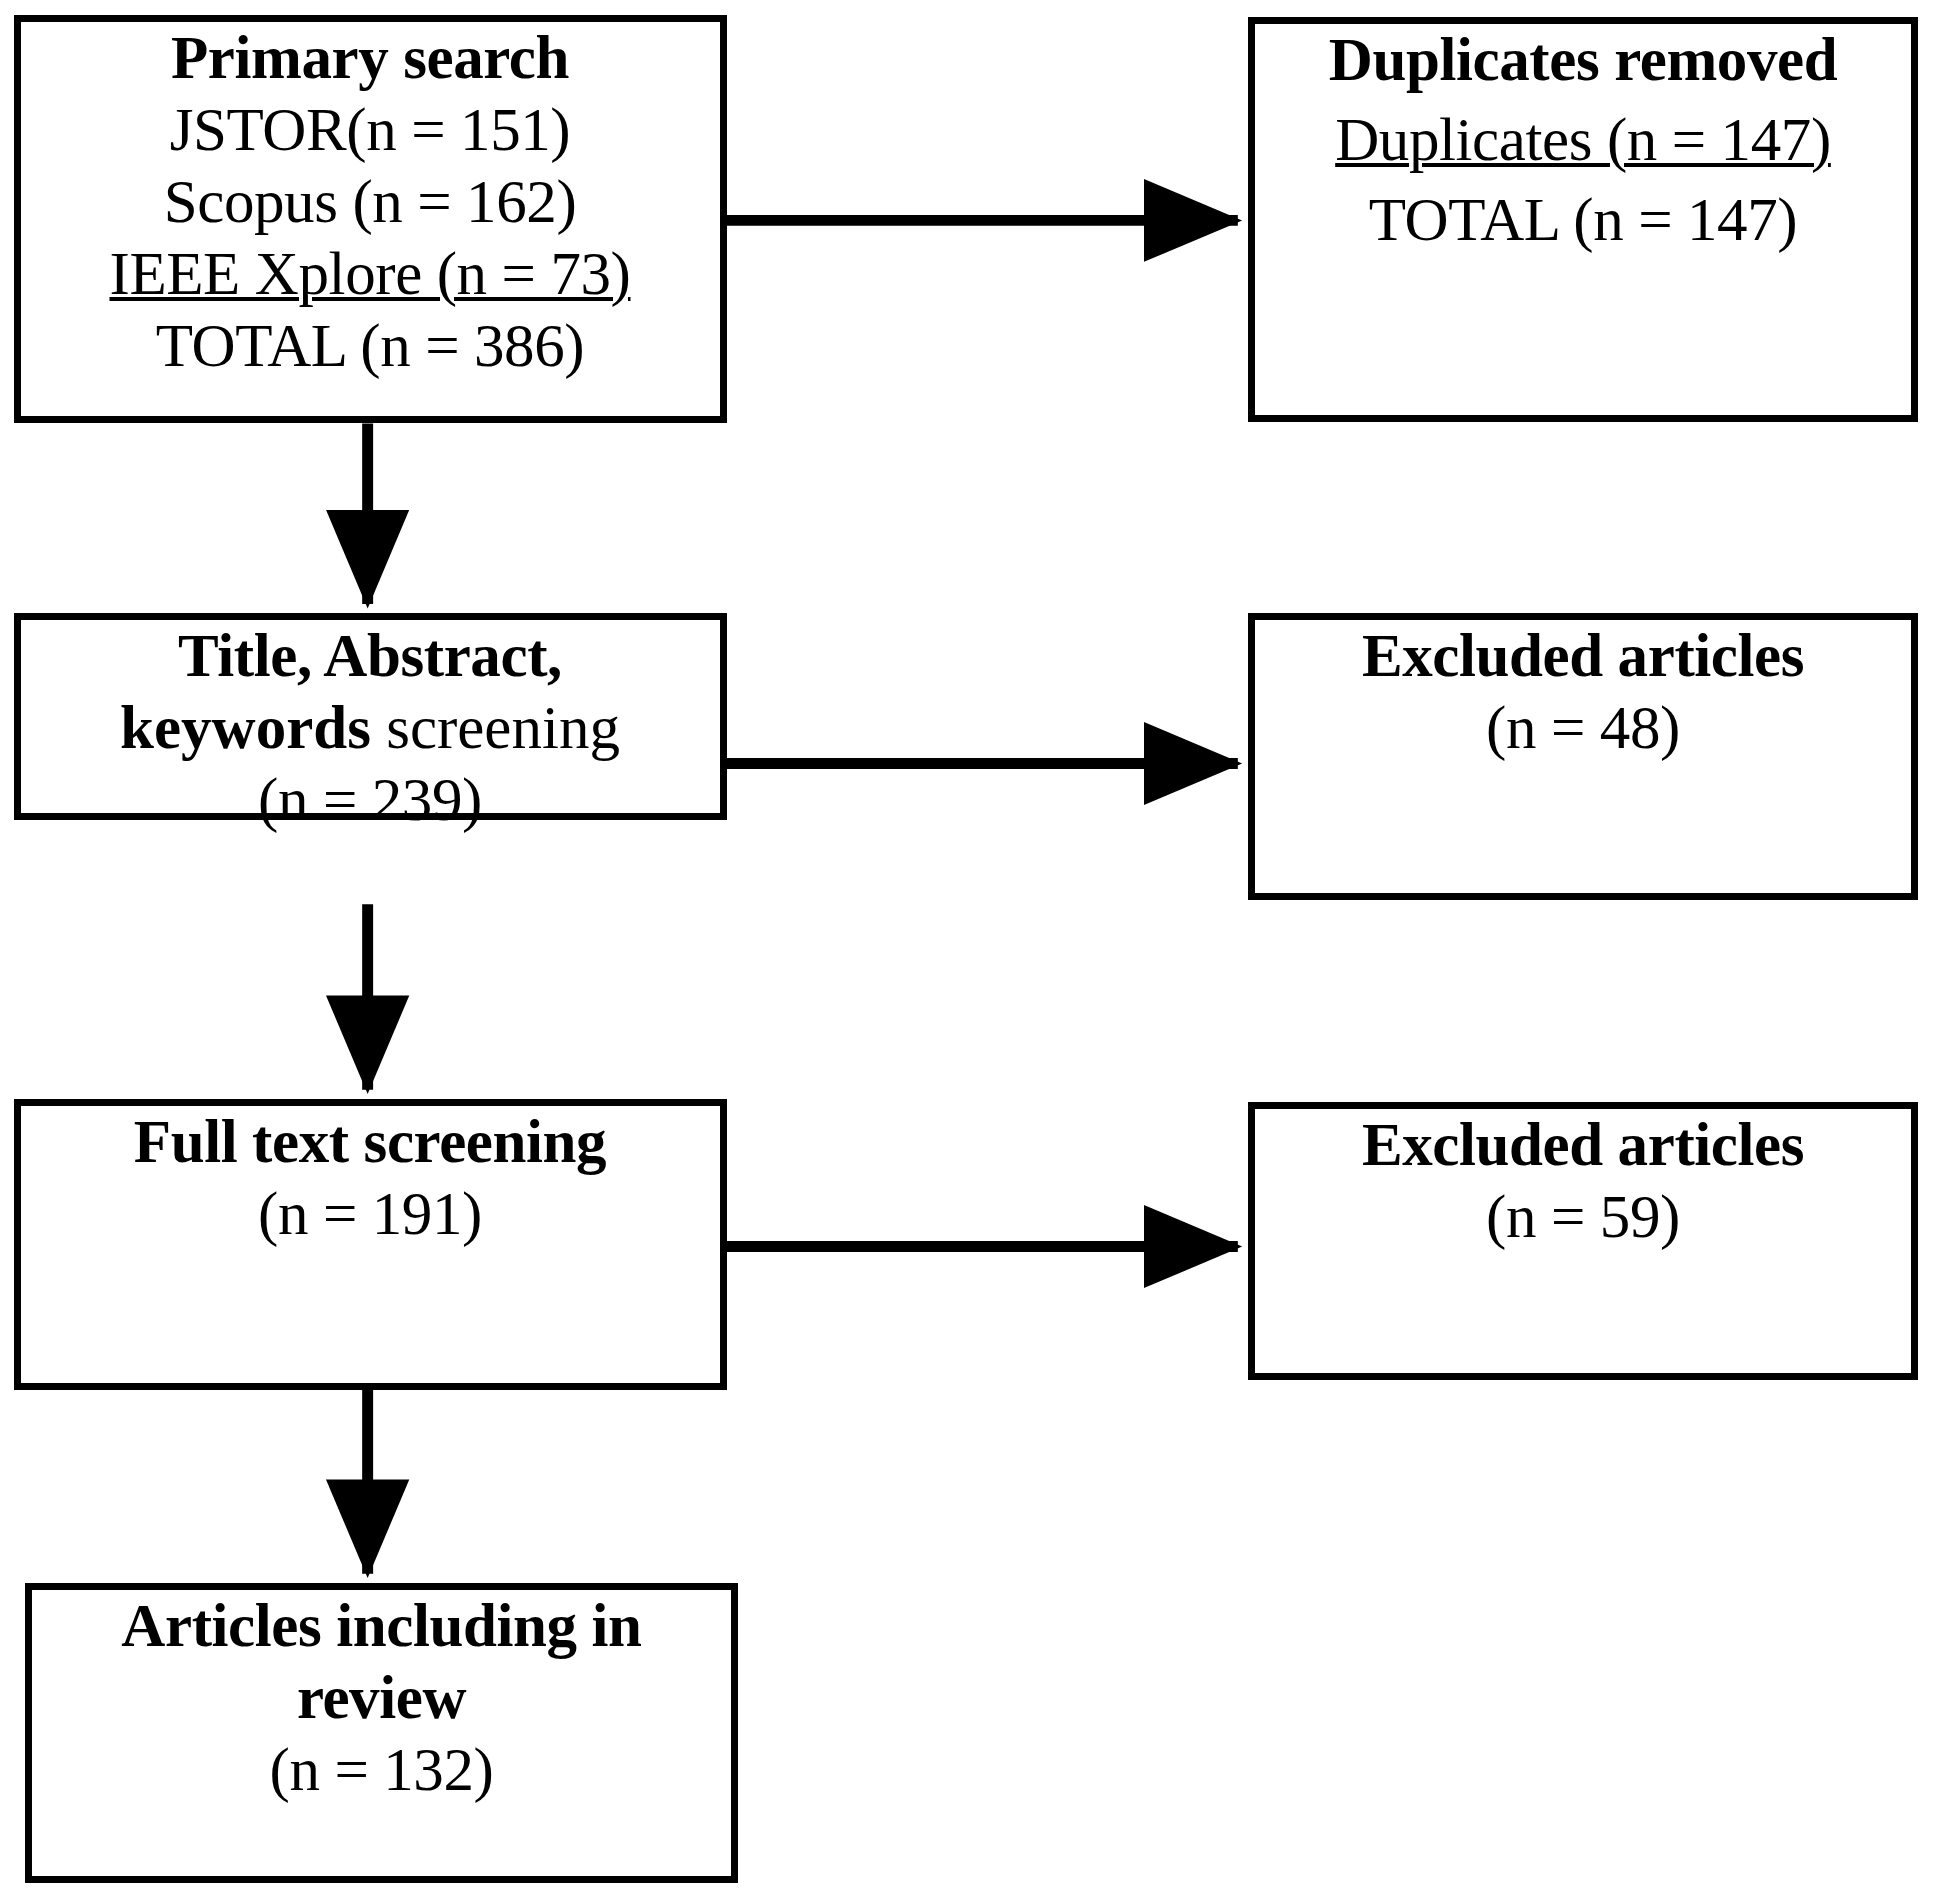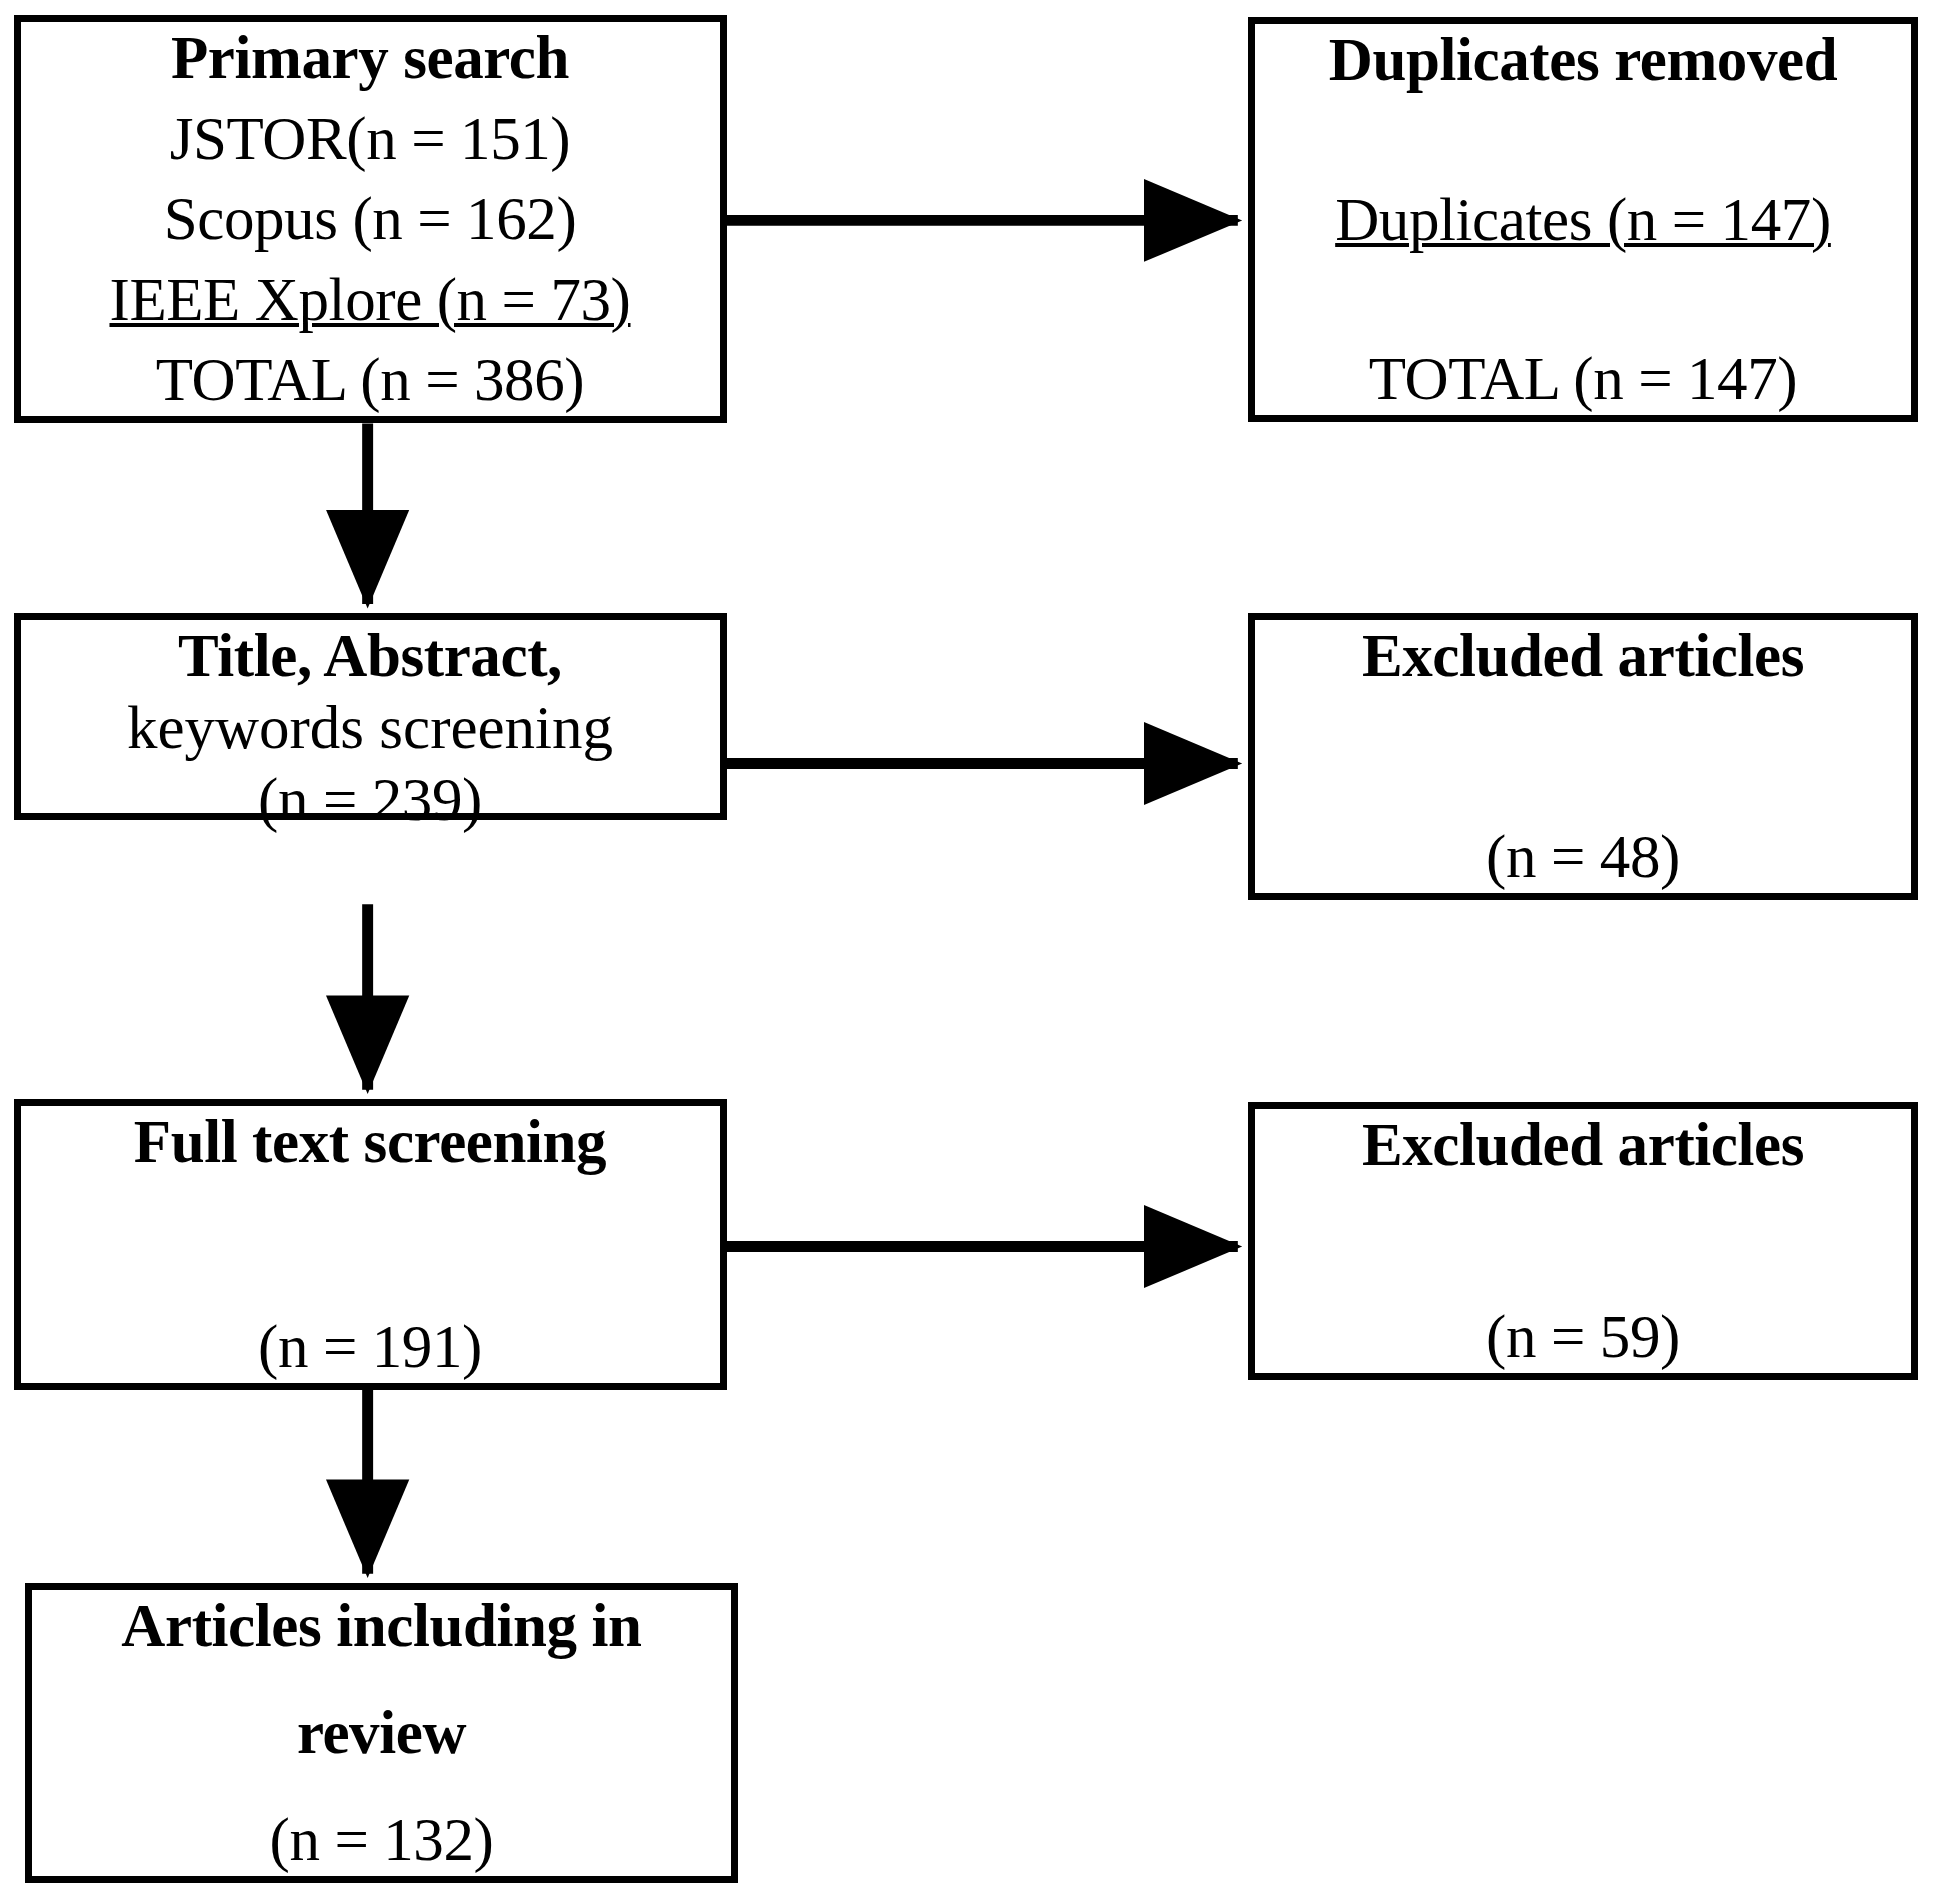--- a/index.html
+++ b/index.html
@@ -28,21 +28,21 @@
     height: 1897px;
   }
   .flow-box {
     position: absolute;
     box-sizing: border-box;
     border: 7.6px solid #000000;
     background: #ffffff;
     display: flex;
     flex-direction: column;
     align-items: center;
-    justify-content: space-between;
+    justify-content: flex-start;
     text-align: center;
     line-height: 1.18;
   }
   .box-line {
     display: block;
     white-space: nowrap;
     font-size: 61px;
     letter-spacing: -0.4px;
   }
   .box-line.bold {
@@ -51,21 +51,21 @@
   .box-line.underline {
     text-decoration: underline;
     text-underline-offset: 3.4px;
     text-decoration-thickness: 4.2px;
   }
   .mixed-line {
     display: block;
     white-space: nowrap;
     font-size: 61px;
   }
-  .mixed-line .seg-bold { font-weight: normal; }
+  .mixed-line .seg-bold { font-weight: bold; }
   .mixed-line .seg-plain { font-weight: normal; }
 
   
   #box-primary-search   { left: 13.5px;   top: 15px;   width: 713px;  height: 408px; }
   #box-duplicates       { left: 1248px; top: 17px;   width: 670px;  height: 405px; gap: 8px; }
   #box-title-screening  { left: 13.5px;   top: 613px;  width: 713px;  height: 207px; }
   #box-excluded-48      { left: 1248px; top: 613px;  width: 670px;  height: 287px; }
   #box-fulltext         { left: 13.5px;   top: 1099px; width: 713px;  height: 291px; }
   #box-excluded-59      { left: 1248px; top: 1102px; width: 670px;  height: 278px; }
   #box-included         { left: 25px;   top: 1583px; width: 713px;  height: 300px; }

